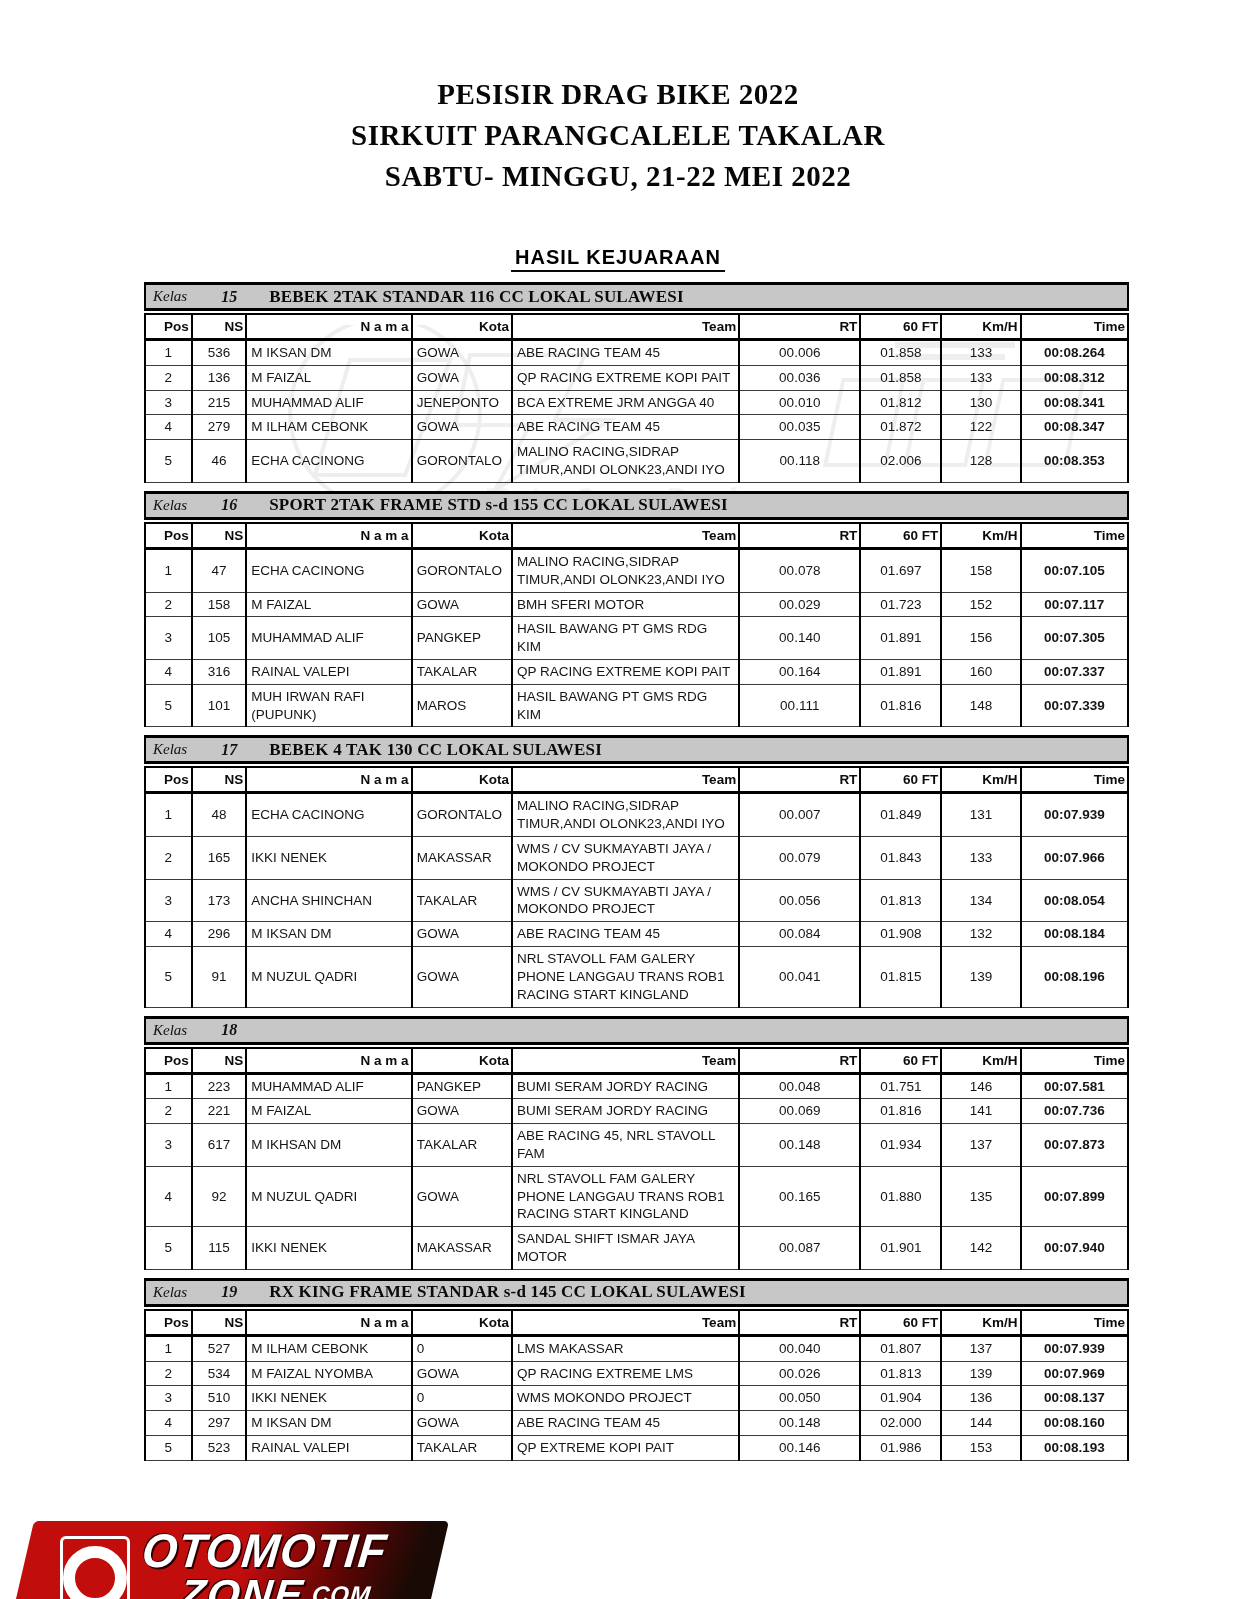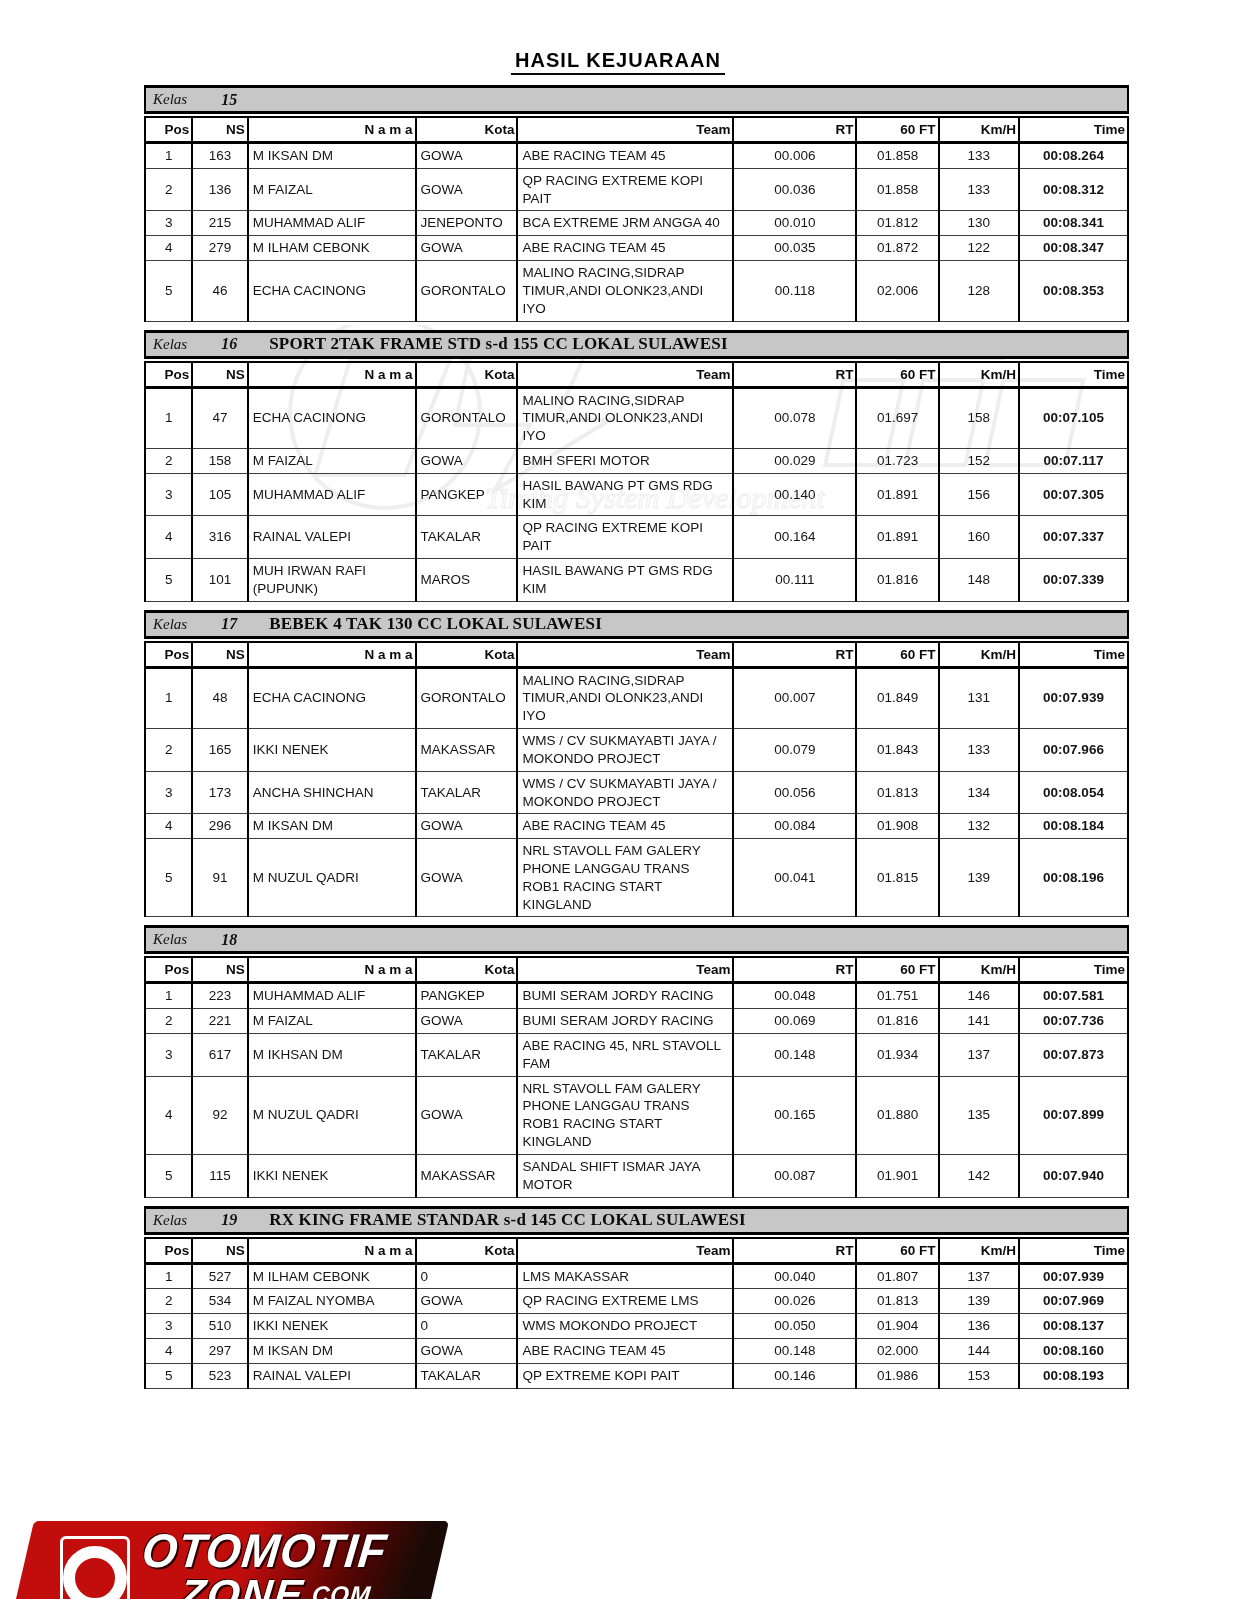--- a/index.html
+++ b/index.html
@@ -43,21 +43,21 @@
     font-size:13.5px; color:#151515; line-height:1.32;
     border-top:1px solid #3c3c3c; border-bottom:1px solid #3c3c3c;
     border-left:2px solid #000; border-right:2px solid #000;
     padding:3px 4px; overflow:hidden; word-wrap:break-word;
     background:transparent;
   }
   table.results th:nth-child(1){width:4.7%;}
   table.results th:nth-child(2){width:5.6%;}
   table.results th:nth-child(3){width:18.2%;}
   table.results th:nth-child(4){width:10.8%;}
-  table.results th:nth-child(5){width:23.6%;}
+  table.results th:nth-child(5){width:23.6%;padding-left:18px;}
   table.results th:nth-child(6){width:8.5%;padding-left:48px;}
   table.results th:nth-child(7){width:8.6%;}
   table.results th:nth-child(8){width:8.4%;}
   table.results th:nth-child(9){width:11.6%;}
   td.c-pos, td.c-ns, td.c-rt, td.c-60ft, td.c-kmh, td.c-time { text-align:center; }
   td.c-nama, td.c-kota, td.c-team { text-align:left; }
   td.c-time { font-weight:bold; color:#050505; }
   
   .watermark {
     position:absolute; left:255px; top:325px; width:880px; height:195px;
@@ -108,49 +108,55 @@
       <path d="M95 35 L195 35 L150 150 L60 150 Z"></path>
       <path d="M215 30 L330 30 L300 95 L355 95 L240 165 L275 100 L200 100 Z"></path>
       <rect x="600" y="55" width="60" height="85" transform="skewX(-12)"></rect>
       <rect x="680" y="55" width="60" height="85" transform="skewX(-12)"></rect>
       <rect x="760" y="55" width="80" height="85" transform="skewX(-12)"></rect>
       <path d="M640 20 h120 M640 32 h110" stroke-width="6"></path>
     </g>
     <text x="230" y="183" font-family="Liberation Serif, serif" font-style="italic" font-size="30" fill="none" stroke="#9a9a9a" stroke-width="1.2">Timing System Development</text>
   </svg>
 
+  <div class="doc-header">
+    <div class="tline">PESISIR DRAG BIKE 2022</div>
+    <div class="tline">SIRKUIT PARANGCALELE TAKALAR</div>
+    <div class="tline">SABTU- MINGGU, 21-22 MEI 2022</div>
+  </div>
 
   <div class="results-heading-wrap">
     <span class="results-heading">HASIL KEJUARAAN</span>
   </div>
 
   <div class="content" id="sections">
     <div class="section">
       <div class="band">
         <span class="kelas-label">Kelas</span>
         <span class="class-number">15</span>
+        <span class="class-title">BEBEK 2TAK STANDAR 116 CC LOKAL SULAWESI</span>
       </div>
       <table class="results">
         <thead>
             <tr>
               <th>Pos</th>
               <th>NS</th>
               <th>N a m a</th>
               <th>Kota</th>
               <th>Team</th>
               <th>RT</th>
               <th>60 FT</th>
               <th>Km/H</th>
               <th>Time</th>
             </tr>
           </thead>
         <tbody>
             <tr>
               <td class="c-pos">1</td>
-              <td class="c-ns">163</td>
+              <td class="c-ns">536</td>
               <td class="c-nama">M IKSAN DM</td>
               <td class="c-kota">GOWA</td>
               <td class="c-team">ABE RACING TEAM 45</td>
               <td class="c-rt">00.006</td>
               <td class="c-60ft">01.858</td>
               <td class="c-kmh">133</td>
               <td class="c-time">00:08.264</td>
             </tr>
             <tr>
               <td class="c-pos">2</td>

